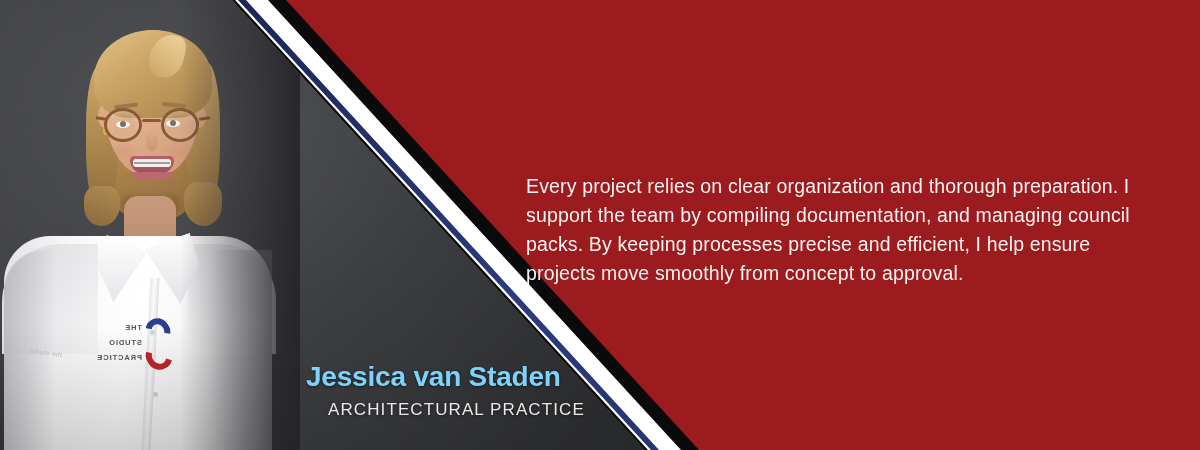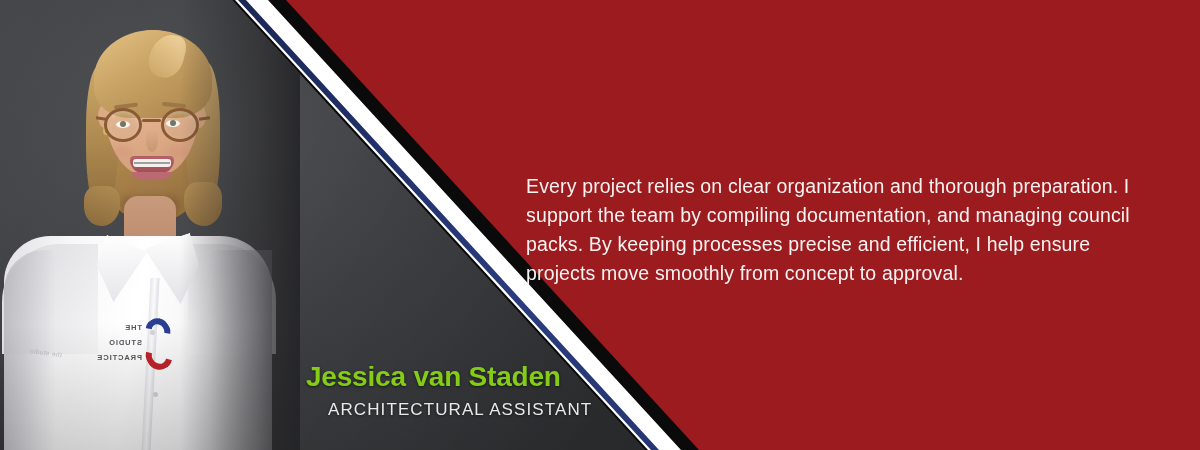--- a/index.html
+++ b/index.html
@@ -387,21 +387,21 @@
   }
 
   
   .name-block {
     position:absolute;
     left:306px; top:362px;
     width:330px;
     z-index:30;
   }
   .person-name {
-    color:#84cc16;
+    color:#7dd3fc;
     font-size:28px;
     font-weight:700;
     letter-spacing:-0.2px;
     line-height:1.1;
     text-shadow:0 1px 3px rgba(0,0,0,0.55);
   }
   .person-role {
     margin-top:7px;
     margin-left:22px;
     color:#e9e9ea;
@@ -509,20 +509,20 @@
       </div>
       <div class="lip-lower"></div>
       <div class="chin-shadow"></div>
 
     </div>
     <div class="photo-vignette"></div>
   </div>
 
   <div class="name-block">
     <div class="person-name">Jessica van Staden</div>
-    <div class="person-role">ARCHITECTURAL ASSISTANT</div>
+    <div class="person-role">ARCHITECTURAL PRACTICE</div>
   </div>
 
   <div class="bio-block">
     <p class="bio-text">Every project relies on clear organization and thorough preparation. I support the team by compiling documentation, and managing council packs. By keeping processes precise and efficient, I help ensure projects move smoothly from concept to approval.</p>
   </div>
 
 </div>
 
 </body></html>

